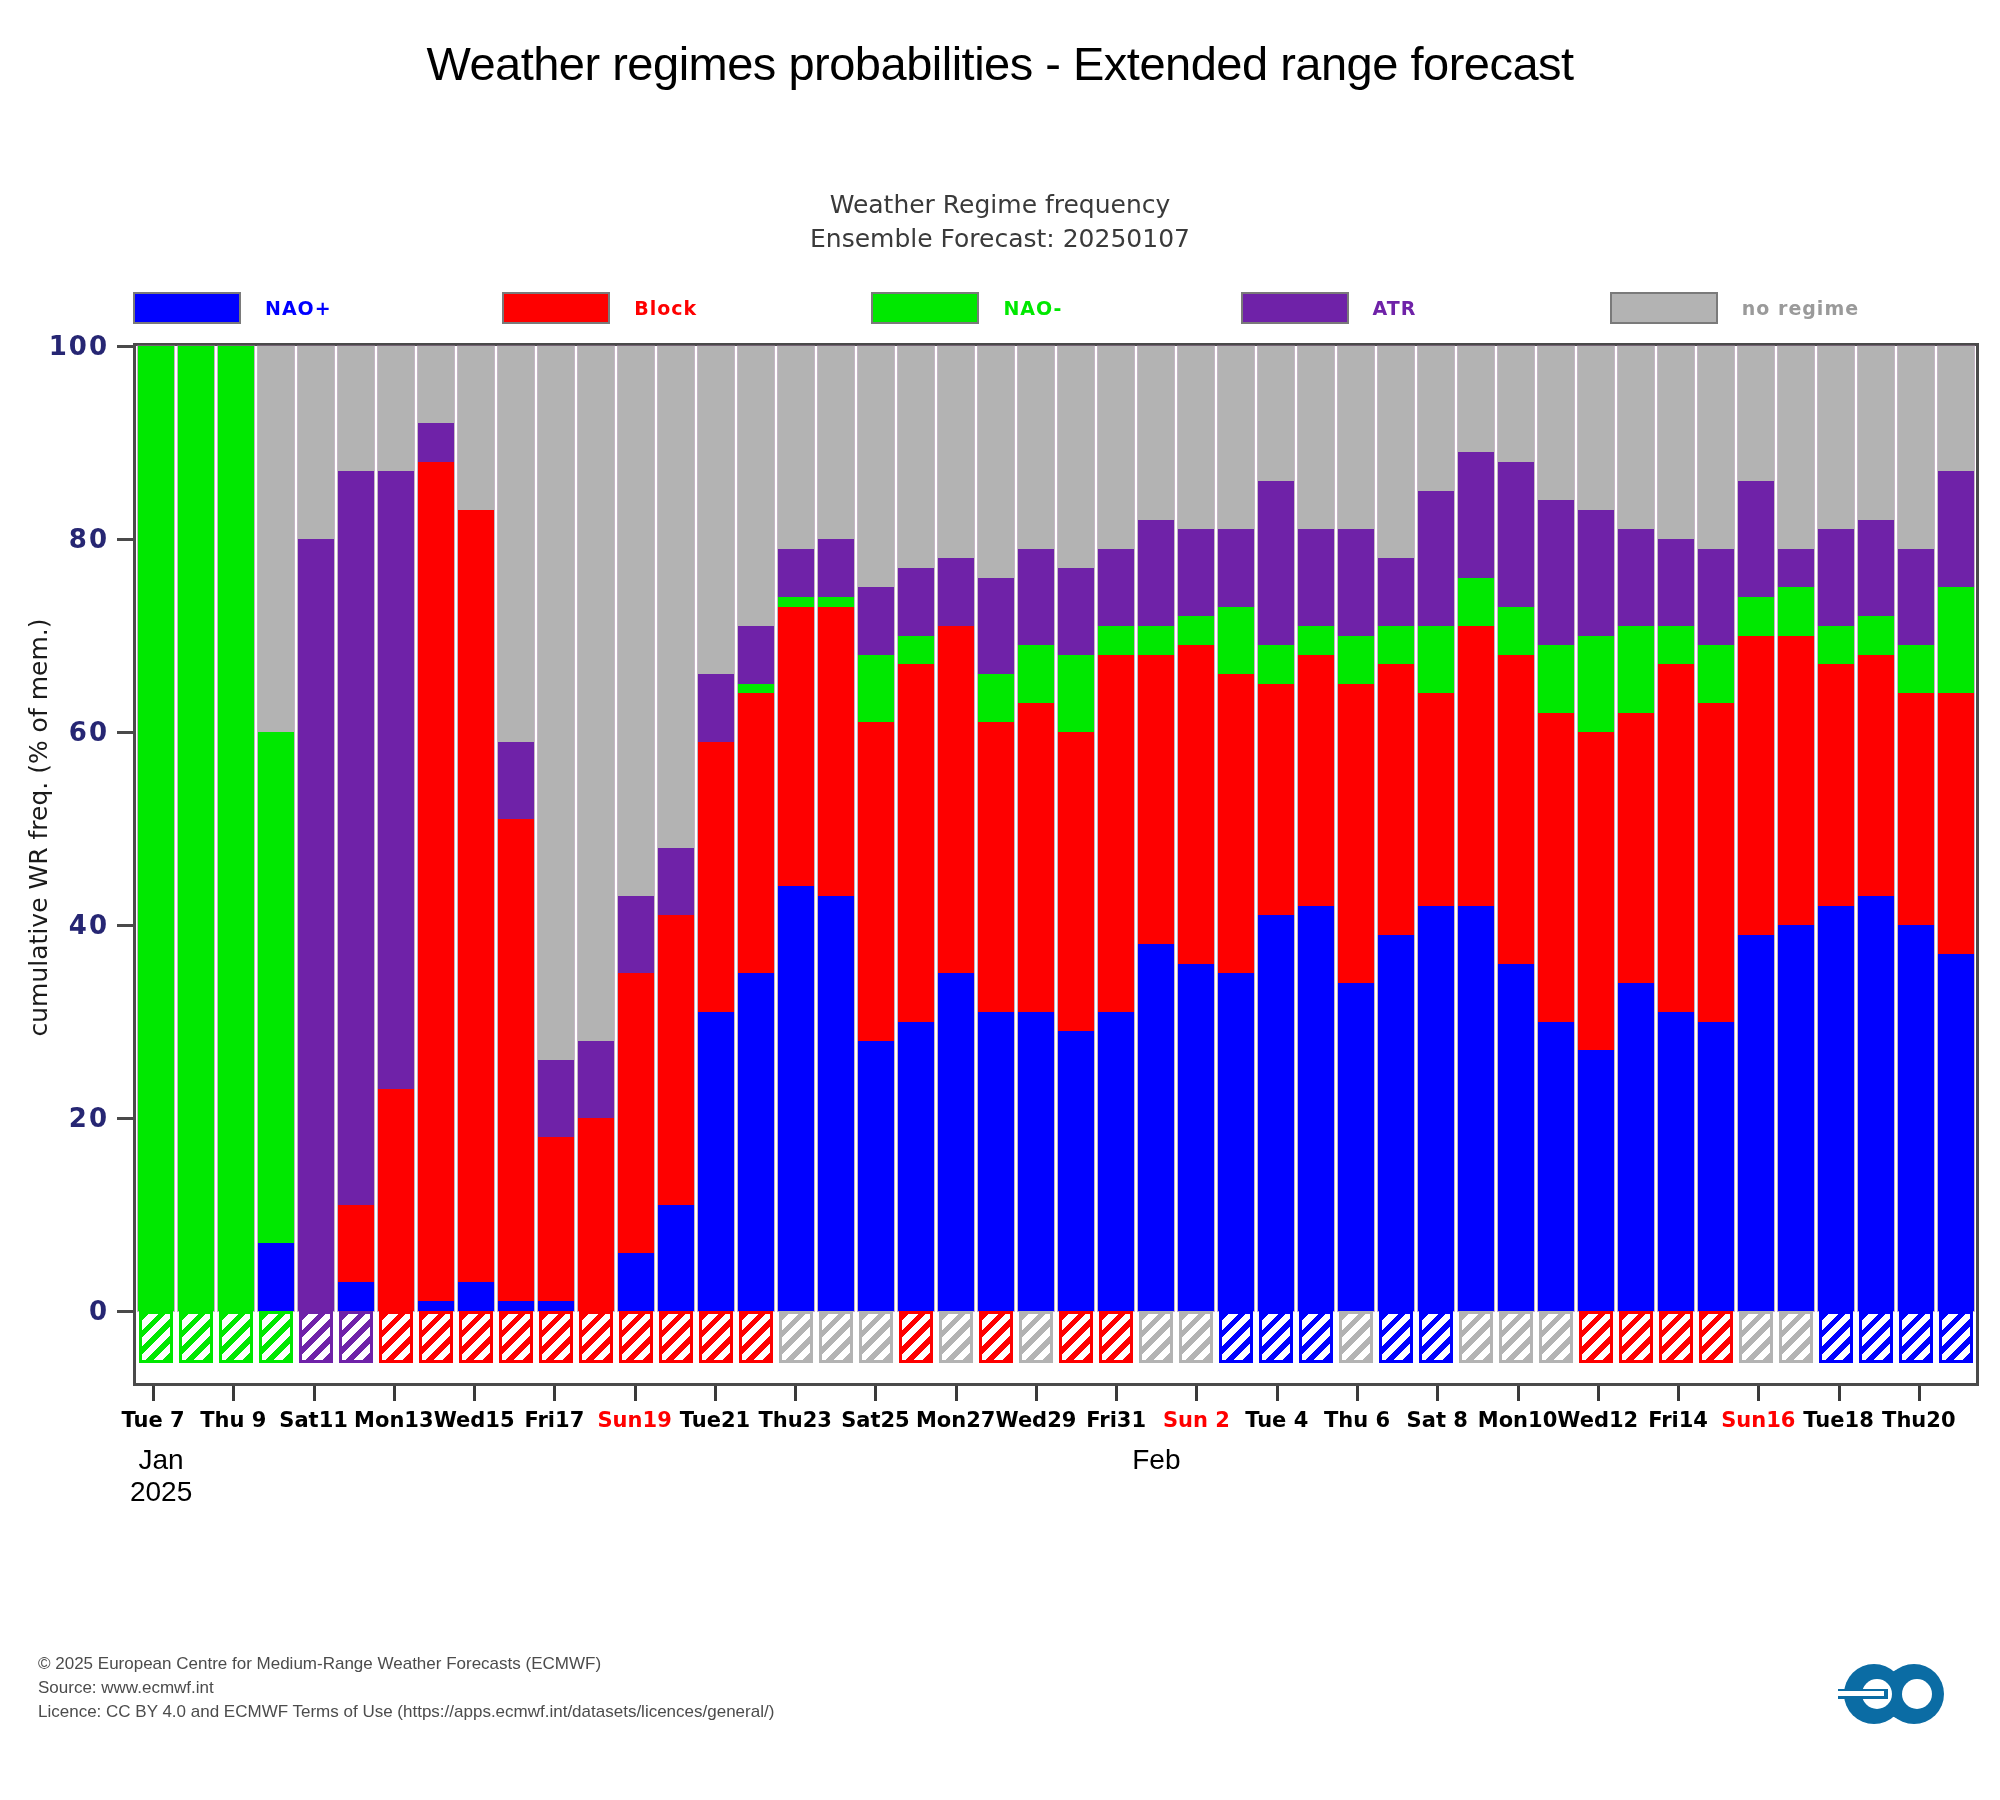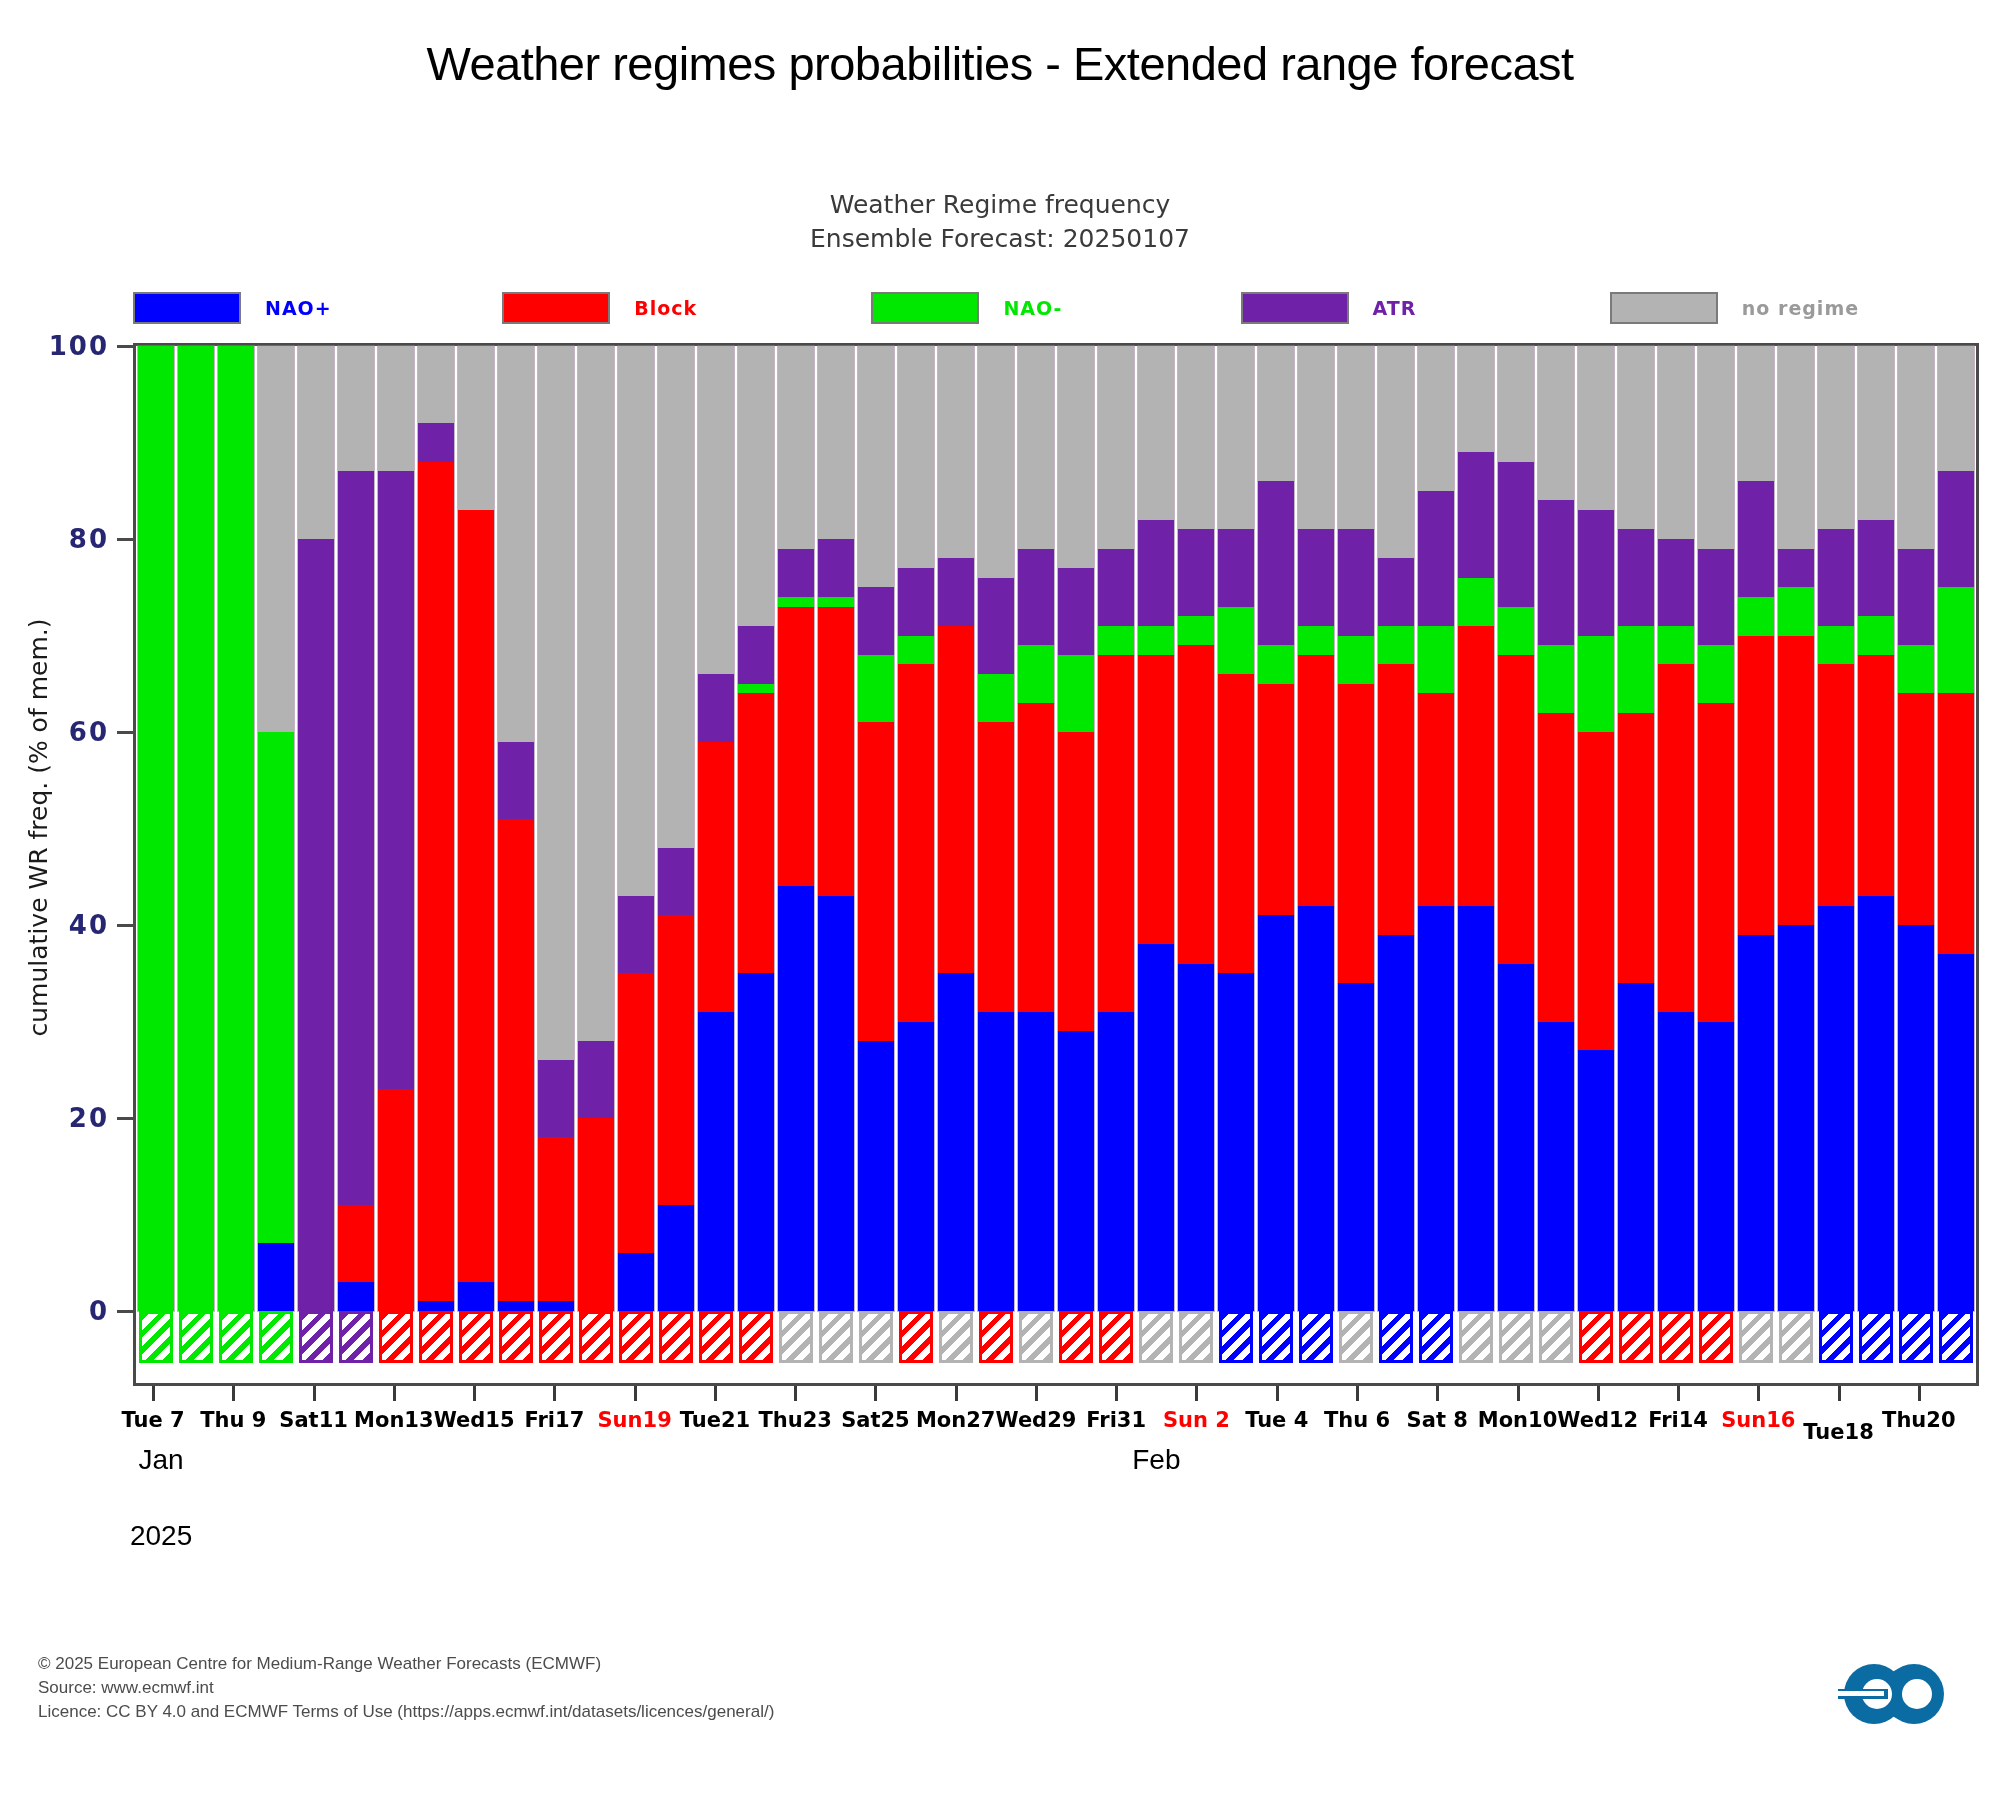--- a/index.html
+++ b/index.html
@@ -898,25 +898,25 @@
     <div class="x-tick-label" style="left: 1304.24px;">Sat 8</div>
     <div class="x-tickmark" style="left: 1383.5px;"></div>
     <div class="x-tick-label" style="left: 1384.5px;">Mon10</div>
     <div class="x-tickmark" style="left: 1463.76px;"></div>
     <div class="x-tick-label" style="left: 1464.76px;">Wed12</div>
     <div class="x-tickmark" style="left: 1544.02px;"></div>
     <div class="x-tick-label" style="left: 1545.02px;">Fri14</div>
     <div class="x-tickmark" style="left: 1624.28px;"></div>
     <div class="x-tick-label weekend" style="left: 1625.28px;">Sun16</div>
     <div class="x-tickmark" style="left: 1704.54px;"></div>
-    <div class="x-tick-label" style="left: 1705.54px; margin-top: 12px;">Tue18</div>
+    <div class="x-tick-label" style="left: 1705.54px;">Tue18</div>
     <div class="x-tickmark" style="left: 1784.8px;"></div>
     <div class="x-tick-label" style="left: 1785.8px;">Thu20</div>
     <div class="x-month" style="left: 28.0913px; top: 58px;">Jan</div>
-    <div class="x-month" style="left: 28.0913px; top: 90px; margin-top: 44px;">2025</div>
+    <div class="x-month" style="left: 28.0913px; top: 90px;">2025</div>
     <div class="x-month" style="left: 1023.33px; top: 58px;">Feb</div>
   </div>
 
 <div id="footer">
     <div>© 2025 European Centre for Medium-Range Weather Forecasts (ECMWF)</div>
     <div>Source: www.ecmwf.int</div>
     <div>Licence: CC BY 4.0 and ECMWF Terms of Use (https://apps.ecmwf.int/datasets/licences/general/)</div>
   </div>
 
 <div id="logo">

